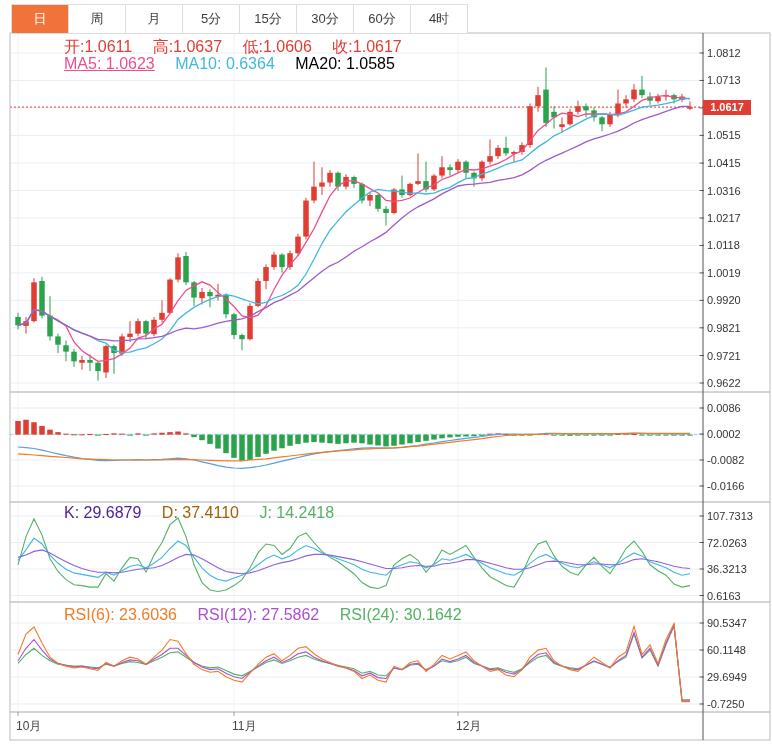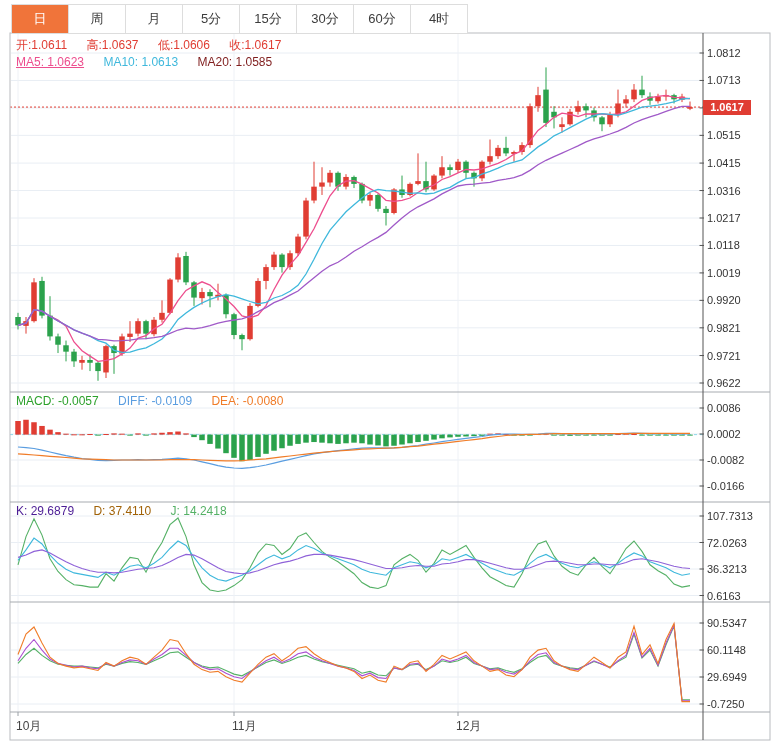--- a/index.html
+++ b/index.html
@@ -4,21 +4,21 @@
 <style>
   html,body{margin:0;padding:0;background:#fff;}
   .app{position:relative;width:772px;height:752px;background:#fff;overflow:hidden;
        font-family:"Liberation Sans","DejaVu Sans",sans-serif;outline:1px solid #e3e3e3;}
   svg{position:absolute;left:0;top:0;}
   .tabs{position:absolute;left:11px;top:4px;display:flex;border:1px solid #ddd;background:#fff;z-index:5;}
   .tab{width:56px;height:28px;line-height:28px;text-align:center;font-size:13px;color:#3c3c3c;
        background:#fff;border-right:1px solid #ddd;cursor:pointer;user-select:none;}
   .tab:last-child{border-right:none;}
   .tab.active{color:#fff;}
-  .hrow{position:absolute;font-size:12px;white-space:nowrap;z-index:4;}
+  .hrow{position:absolute;font-size:16px;white-space:nowrap;z-index:4;margin-left:48px;}
   .hrow span{margin-right:16px;}
   .badge{position:absolute;left:703px;width:48px;height:15px;line-height:15px;text-align:center;
          color:#fff;font-size:11px;font-weight:bold;z-index:4;}
 </style>
 </head>
 <body>
 
 <div class="app">
   <svg id="chart-svg" width="772" height="752">
       <g>
@@ -416,28 +416,28 @@
   </div>
 
   <div class="hrow" style="left:16px;top:37px">
     <span style="color: rgb(224, 61, 51);">开:1.0611</span>
     <span style="color: rgb(224, 61, 51);">高:1.0637</span>
     <span style="color: rgb(224, 61, 51);">低:1.0606</span>
     <span style="color: rgb(224, 61, 51);">收:1.0617</span>
   </div>
   <div class="hrow" style="left:16px;top:55px">
     <span style="color: rgb(237, 78, 142); text-decoration: underline;">MA5: 1.0623</span>
-    <span style="color: rgb(63, 184, 220);">MA10: 1.0613</span>
-    <span style="color: #7f1d1d;">MA20: 1.0585</span>
-  </div>
-  <div class="hrow" style="left:16px;top:394px">
-    <span style="color: rgb(44, 161, 44);">MACD: -0.0057</span>
-    <span style="color: rgb(90, 157, 224);">DIFF: -0.0109</span>
-    <span style="color: rgb(240, 124, 40);">DEA: -0.0080</span>
+    <span style="color: rgb(63, 184, 220);">MA10: 0.6364</span>
+    <span style="color: #000000;">MA20: 1.0585</span>
   </div>
   <div class="hrow" style="left:16px;top:504px">
     <span style="color: #4c1d95;">K: 29.6879</span>
     <span style="color: #a16207;">D: 37.4110</span>
     <span style="color: rgb(85, 177, 102);">J: 14.2418</span>
   </div>
+  <div class="hrow" style="left:16px;top:606px">
+    <span style="color: rgb(240, 124, 40);">RSI(6): 23.6036</span>
+    <span style="color: rgb(171, 79, 209);">RSI(12): 27.5862</span>
+    <span style="color: rgb(85, 177, 102);">RSI(24): 30.1642</span>
+  </div>
 
   <div class="badge" style="top: 99.5756px; background: rgb(224, 61, 51);">1.0617</div>
 </div>
 
 </body></html>

